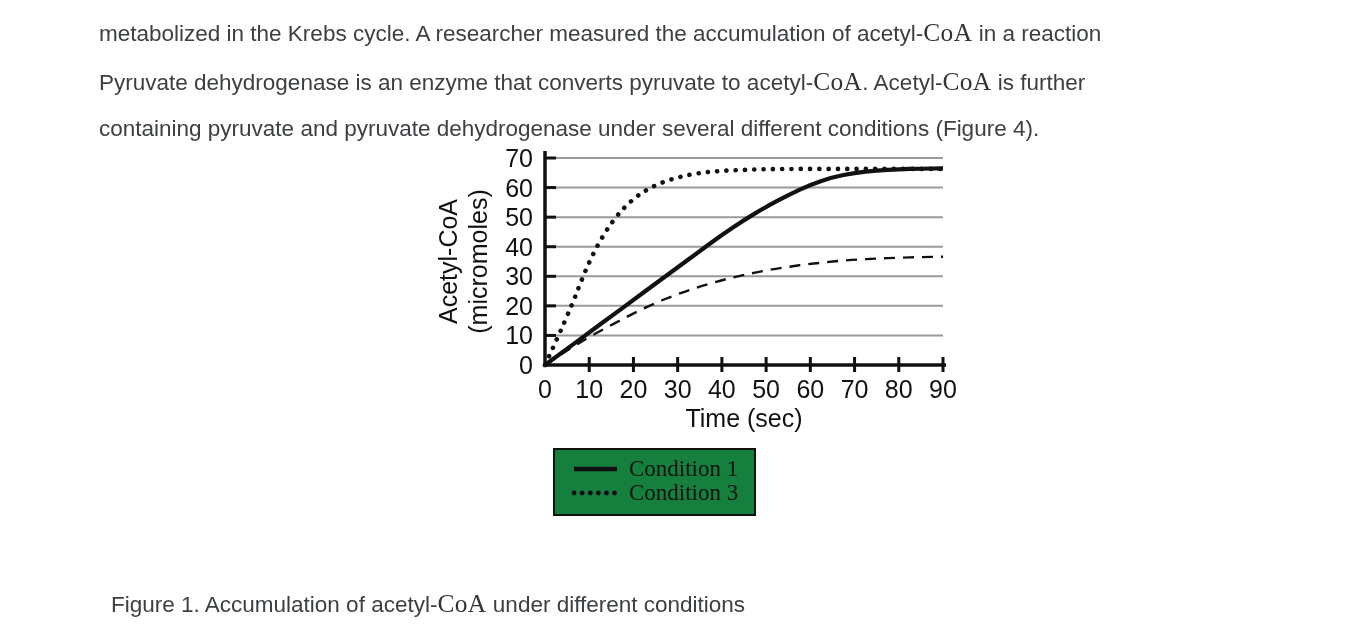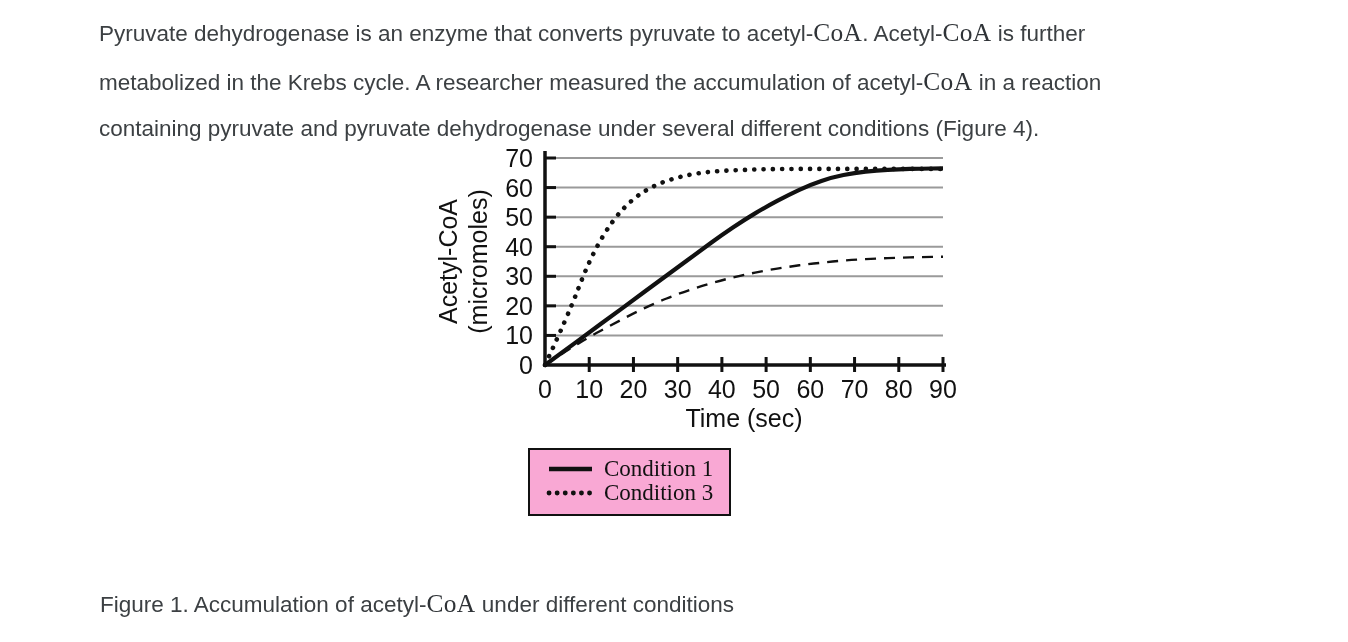--- a/index.html
+++ b/index.html
@@ -6,37 +6,37 @@
   .page{
     position:relative;width:1348px;height:642px;background:#ffffff;
     font-family:"Liberation Sans",sans-serif;color:#3c4043;overflow:hidden;
   }
   .paragraph{position:absolute;left:99px;top:9px;width:1200px;font-size:22.5px;}
   .paragraph .line{line-height:46.5px;white-space:nowrap;}
   .serif-chem{font-family:"Liberation Serif",serif;font-size:1.13em;letter-spacing:.4px;color:#2f3337;}
   .chart{position:absolute;left:430px;top:145px;width:530px;height:300px;}
   .chart text{font-family:"Liberation Sans",sans-serif;fill:#111111;}
   .legend{
-    position:absolute;left:528px;top:448px;width:203px;box-sizing:border-box;
-    border:2.5px solid #111111;background:#f9a8d4;padding:7px 8px 9px 16px;
+    position:absolute;left:553px;top:448px;width:203px;box-sizing:border-box;
+    border:2.5px solid #111111;background:#15803d;padding:7px 8px 9px 16px;
   }
   .legend-row{display:flex;align-items:center;height:24px;}
   .legend-label{
     font-family:"Liberation Serif",serif;font-size:23px;color:#111111;
     margin-left:10px;white-space:nowrap;line-height:24px;
   }
-  .caption{position:absolute;left:100px;top:589px;font-size:22.5px;white-space:nowrap;}
+  .caption{position:absolute;left:111px;top:589px;font-size:22.5px;white-space:nowrap;}
 </style>
 </head>
 <body>
 
 <div class="page">
   <div class="paragraph" id="paragraph">
+      <div class="line"><span>metabolized in the Krebs cycle. A researcher measured the accumulation of acetyl-</span><span class="serif-chem">CoA</span><span> in a reaction</span></div>
       <div class="line"><span>Pyruvate dehydrogenase is an enzyme that converts pyruvate to acetyl-</span><span class="serif-chem">CoA</span><span>. Acetyl-</span><span class="serif-chem">CoA</span><span> is further</span></div>
-      <div class="line"><span>metabolized in the Krebs cycle. A researcher measured the accumulation of acetyl-</span><span class="serif-chem">CoA</span><span> in a reaction</span></div>
       <div class="line"><span>containing pyruvate and pyruvate dehydrogenase under several different conditions (Figure 4).</span></div>
     </div>
   <svg class="chart" id="chart" viewBox="0 0 530 300">
       <line x1="116" y1="190.42857142857142" x2="513" y2="190.42857142857142" stroke="#9a9a9a" stroke-width="2"></line>
       <line x1="116" y1="160.85714285714286" x2="513" y2="160.85714285714286" stroke="#9a9a9a" stroke-width="2"></line>
       <line x1="116" y1="131.28571428571428" x2="513" y2="131.28571428571428" stroke="#9a9a9a" stroke-width="2"></line>
       <line x1="116" y1="101.71428571428571" x2="513" y2="101.71428571428571" stroke="#9a9a9a" stroke-width="2"></line>
       <line x1="116" y1="72.14285714285714" x2="513" y2="72.14285714285714" stroke="#9a9a9a" stroke-width="2"></line>
       <line x1="116" y1="42.571428571428584" x2="513" y2="42.571428571428584" stroke="#9a9a9a" stroke-width="2"></line>
       <line x1="116" y1="13" x2="513" y2="13" stroke="#9a9a9a" stroke-width="2"></line>

